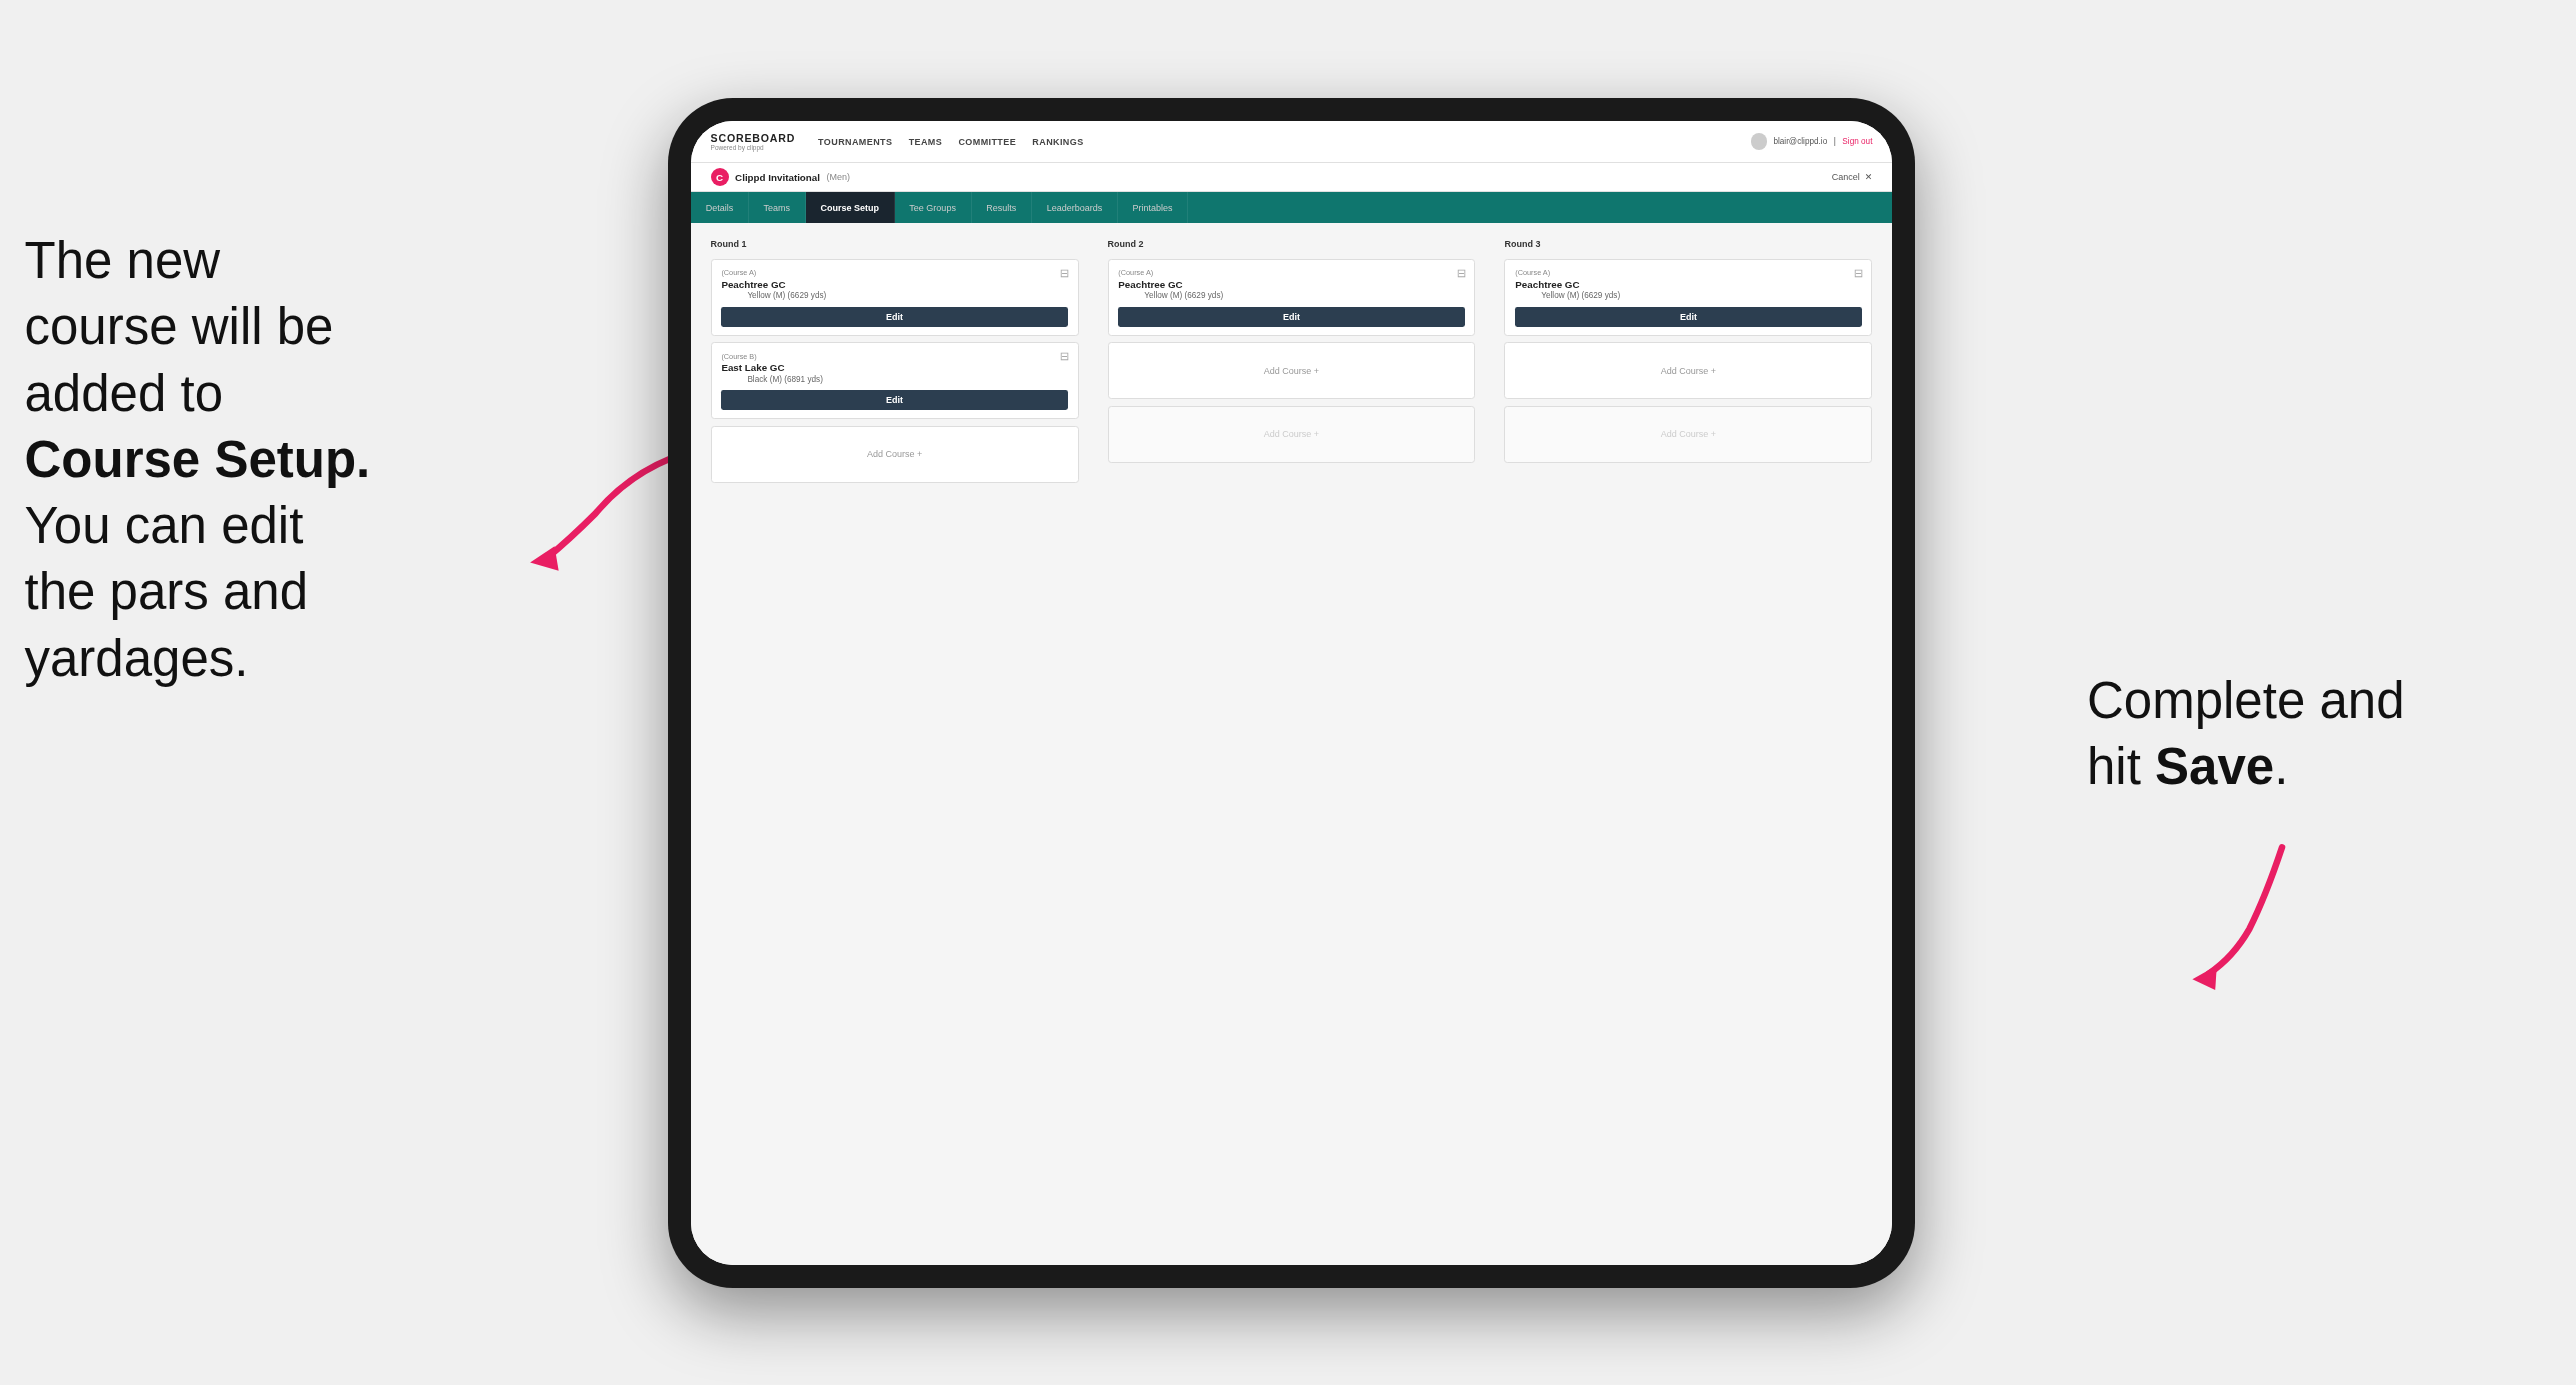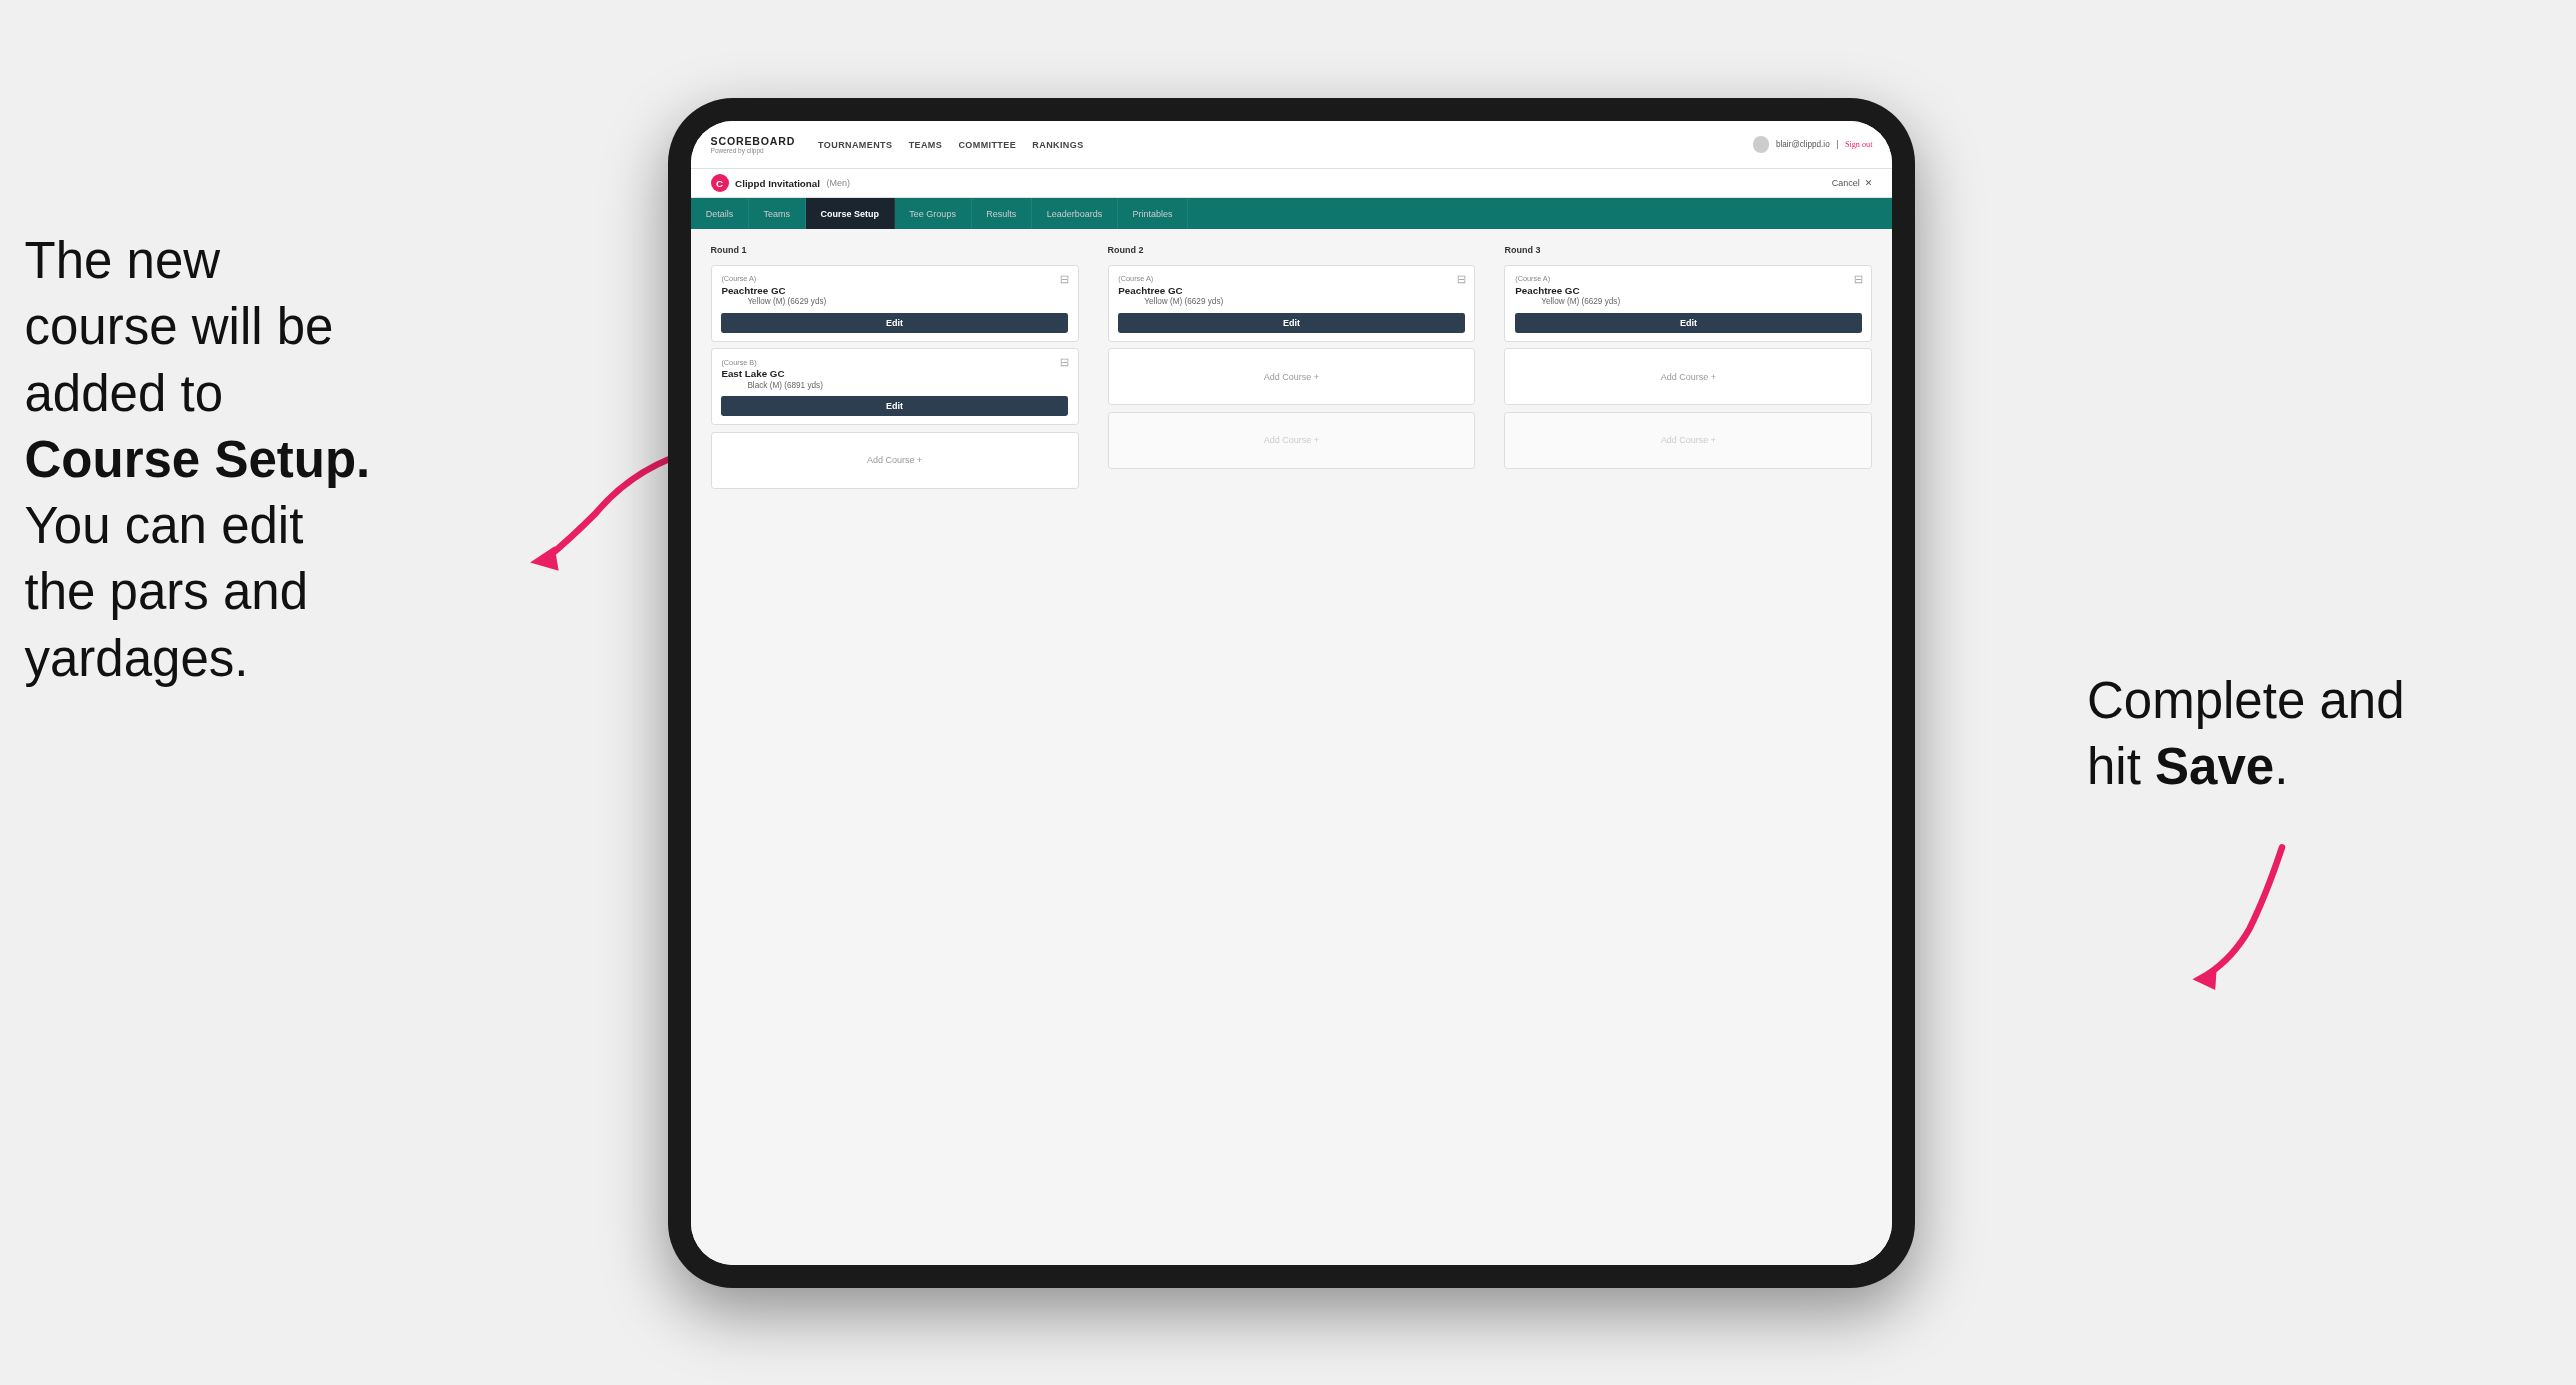--- a/index.html
+++ b/index.html
@@ -77,21 +77,21 @@
       flex-direction: column;
     }
 
     
     .top-nav {
       background: #fff;
       border-bottom: 0.8px solid #e0e0e0;
       padding: 0 19.6px;
       display: flex;
       align-items: center;
-      height: 48px;
+      height: 42px;
       flex-shrink: 0;
     }
     .scoreboard-logo {
       display: flex;
       flex-direction: column;
       margin-right: 23px;
     }
     .scoreboard-logo .sb-title {
       font-size: 10.6px;
       font-weight: 800;
@@ -360,21 +360,21 @@
       <div class="nav-links">
         <span class="nav-link">TOURNAMENTS</span>
         <span class="nav-link">TEAMS</span>
         <span class="nav-link">COMMITTEE</span>
         <span class="nav-link">RANKINGS</span>
       </div>
       <div class="nav-user">
         <div class="user-avatar"></div>
         <span>blair@clippd.io</span>
         <span>|</span>
-        <span style="cursor:pointer;color:#e91e63;font-family:Liberation Serif, serif;">Sign out</span>
+        <span style="cursor:pointer;color:#e91e63;">Sign out</span>
       </div>
     </nav>
 
     <div class="tournament-bar">
       <div class="tournament-info">
         <div class="clippd-icon">C</div>
         <span class="tournament-name">Clippd Invitational</span>
         <span class="tournament-gender">(Men)</span>
         <span class="hosting-badge">Hosting</span>
       </div>

